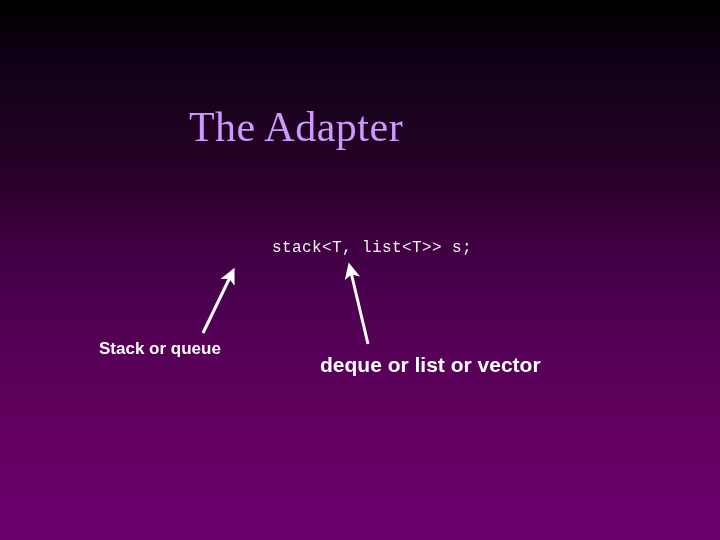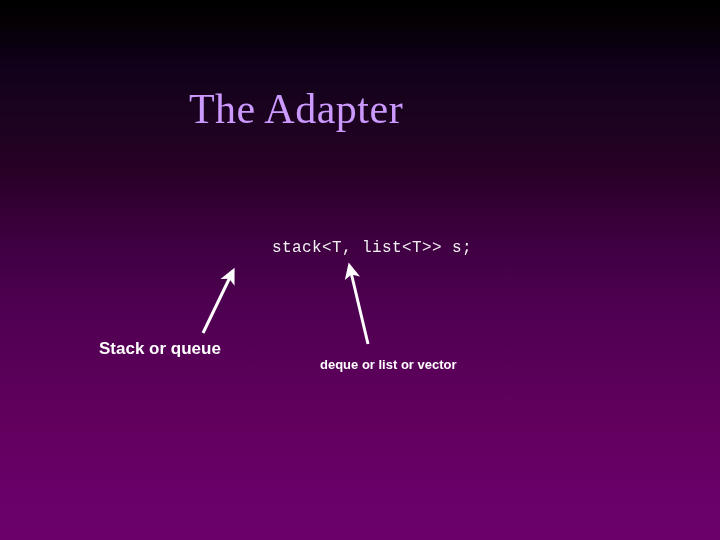--- a/index.html
+++ b/index.html
@@ -27,21 +27,21 @@
       #6b006b 100%
     );
     font-family: "Liberation Sans", sans-serif;
     -webkit-font-smoothing: antialiased;
   }
 
   
   #slide-title {
     position: absolute;
     left: 0;
-    top: 58px;
+    top: 76px;
     width: 592px;
     text-align: center;
     font-family: "Liberation Serif", "DejaVu Serif", serif;
     font-size: 42px;
     font-weight: normal;
     line-height: 46px;
     color: #cc99ff;
     letter-spacing: 0.5px;
     white-space: nowrap;
   }
@@ -71,21 +71,21 @@
   }
   #label-left {
     left: 99px;
     top: 338px;
     font-size: 17px;
     line-height: 21px;
   }
   #label-right {
     left: 320px;
     top: 354px;
-    font-size: 13px;
+    font-size: 21px;
     line-height: 21px;
   }
 
   
   #arrows {
     position: absolute;
     left: 0;
     top: 0;
     width: 720px;
     height: 540px;

